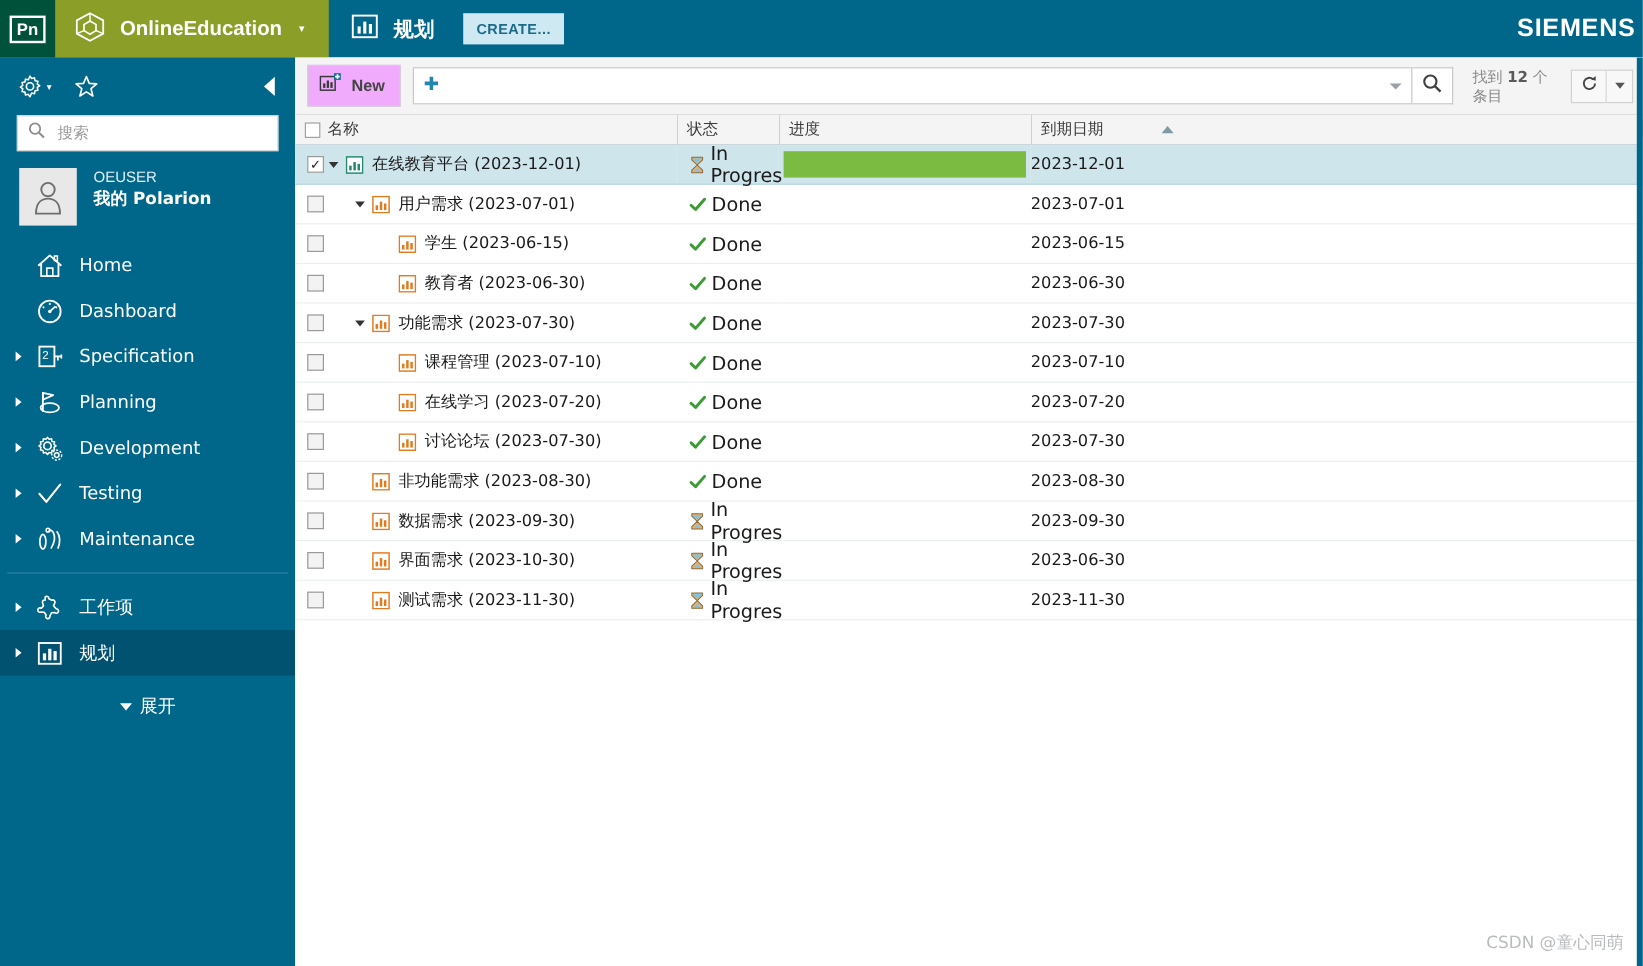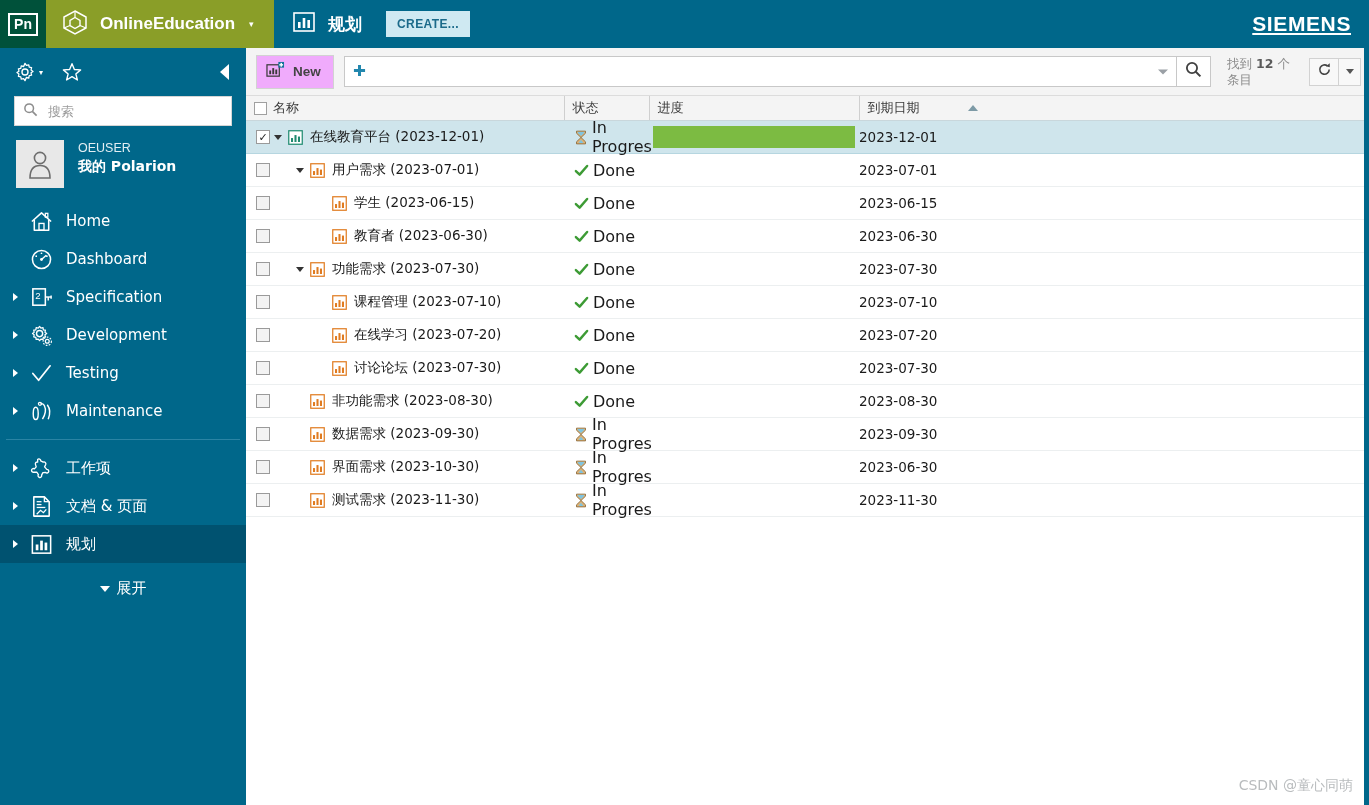--- a/index.html
+++ b/index.html
@@ -70,23 +70,22 @@
     cursor: pointer;
     font-family: "Liberation Sans", sans-serif;
   }
   .siemens {
     margin-left: auto;
     align-self: center;
     color: #ffffff;
     font-size: 21px;
     font-weight: bold;
     letter-spacing: 0.6px;
-    padding-right: 18px;
+    padding-right: 6px;
     font-family: "Liberation Sans", sans-serif;
-    text-decoration: underline;
   }
 
   
   .sidebar {
     position: absolute;
     top: 48px; left: 0;
     width: 246px; height: 757px;
     background: #00678a;
     color: #ffffff;
     overflow: hidden;
@@ -496,20 +495,33 @@
           <rect x="4" y="4" width="13" height="17" fill="none" stroke="#fff" stroke-width="1.6"></rect>
           <text x="6.5" y="15" font-size="10" fill="#fff" font-family="Liberation Sans">2</text>
           <line x1="17" y1="12.5" x2="23" y2="12.5" stroke="#fff" stroke-width="1.5"></line>
           <line x1="20" y1="12.5" x2="20" y2="16" stroke="#fff" stroke-width="1.5"></line>
           <line x1="23" y1="10.8" x2="23" y2="14.2" stroke="#fff" stroke-width="1.5"></line>
         </svg>
       </span>
       <span class="nav-label">Specification</span>
     </div>
 
+    <div class="nav-item">
+      <span class="nav-arrow">
+          <span class="tri"></span>
+        </span>
+      <span class="nav-icon">
+        <svg width="25" height="25" viewBox="0 0 26 26">
+          <line x1="7" y1="4" x2="7" y2="21" stroke="#fff" stroke-width="1.6"></line>
+          <path d="M7 4.5 L16 6.5 L7 10.5 Z" fill="none" stroke="#fff" stroke-width="1.5" stroke-linejoin="round"></path>
+          <ellipse cx="13" cy="17.5" rx="8" ry="4" fill="none" stroke="#fff" stroke-width="1.5"></ellipse>
+        </svg>
+      </span>
+      <span class="nav-label">Planning</span>
+    </div>
 
     <div class="nav-item">
       <span class="nav-arrow">
           <span class="tri"></span>
         </span>
       <span class="nav-icon">
         <svg width="25" height="25" viewBox="0 0 26 26">
           <circle cx="11" cy="11" r="3.2" fill="none" stroke="#fff" stroke-width="1.5"></circle>
           <path d="M11 3.6l1.4 1.7 2.2-.4.3 2.2 2.2.4-.5 2.2 1.8 1.3-1.8 1.3.5 2.2-2.2.4-.3 2.2-2.2-.4L11 18.4l-1.4-1.7-2.2.4-.3-2.2-2.2-.4.5-2.2L3.6 11l1.8-1.3-.5-2.2 2.2-.4.3-2.2 2.2.4z" fill="none" stroke="#fff" stroke-width="1.3" stroke-linejoin="round"></path>
           <circle cx="19" cy="19" r="2" fill="none" stroke="#fff" stroke-width="1.3"></circle>
@@ -553,36 +565,20 @@
           <span class="tri"></span>
         </span>
       <span class="nav-icon">
         <svg width="25" height="25" viewBox="0 0 26 26">
           <path d="M9 3.6 a1.9 1.9 0 0 1 3.2 1.5 l2.6 1.3 a1.9 1.9 0 0 1 2.6 2.4 l-1.2 2.5 2.3 2.6 a1.9 1.9 0 1 1-1.2 3.2 l-2.8.2-1.4 2.6 a1.9 1.9 0 1 1-3.3-.6 l-1.6-2.4-2.9-.2 a1.9 1.9 0 1 1 .3-3.3 l1.9-2.1-.8-2.6 a1.9 1.9 0 0 1 2.3-2.4 z" fill="none" stroke="#fff" stroke-width="1.4" stroke-linejoin="round"></path>
         </svg>
       </span>
       <span class="nav-label">工作项</span>
     </div>
 
-    <div class="nav-item">
-      <span class="nav-arrow">
-          <span class="tri"></span>
-        </span>
-      <span class="nav-icon">
-        <svg width="25" height="25" viewBox="0 0 26 26">
-          <path d="M5 3 H16 L21 8 V23 H5 Z" fill="none" stroke="#fff" stroke-width="1.6" stroke-linejoin="round"></path>
-          <path d="M16 3 V8 H21" fill="none" stroke="#fff" stroke-width="1.4"></path>
-          <line x1="8" y1="8" x2="13" y2="8" stroke="#fff" stroke-width="1.3"></line>
-          <line x1="8" y1="11" x2="13" y2="11" stroke="#fff" stroke-width="1.3"></line>
-          <line x1="8" y1="14" x2="17" y2="14" stroke="#fff" stroke-width="1.3"></line>
-          <path d="M8 21 L12 17 L15 19.5 L18 16" fill="none" stroke="#fff" stroke-width="1.3"></path>
-        </svg>
-      </span>
-      <span class="nav-label">文档 &amp; 页面</span>
-    </div>
 
     <div class="nav-item active">
       <span class="nav-arrow">
           <span class="tri"></span>
         </span>
       <span class="nav-icon">
         <svg width="25" height="25" viewBox="0 0 26 26">
           <rect x="3.5" y="4" width="19" height="18" fill="none" stroke="#fff" stroke-width="1.6"></rect>
           <rect x="7" y="13" width="2.8" height="6" fill="#fff"></rect>
           <rect x="11.6" y="9" width="2.8" height="10" fill="#fff"></rect>

